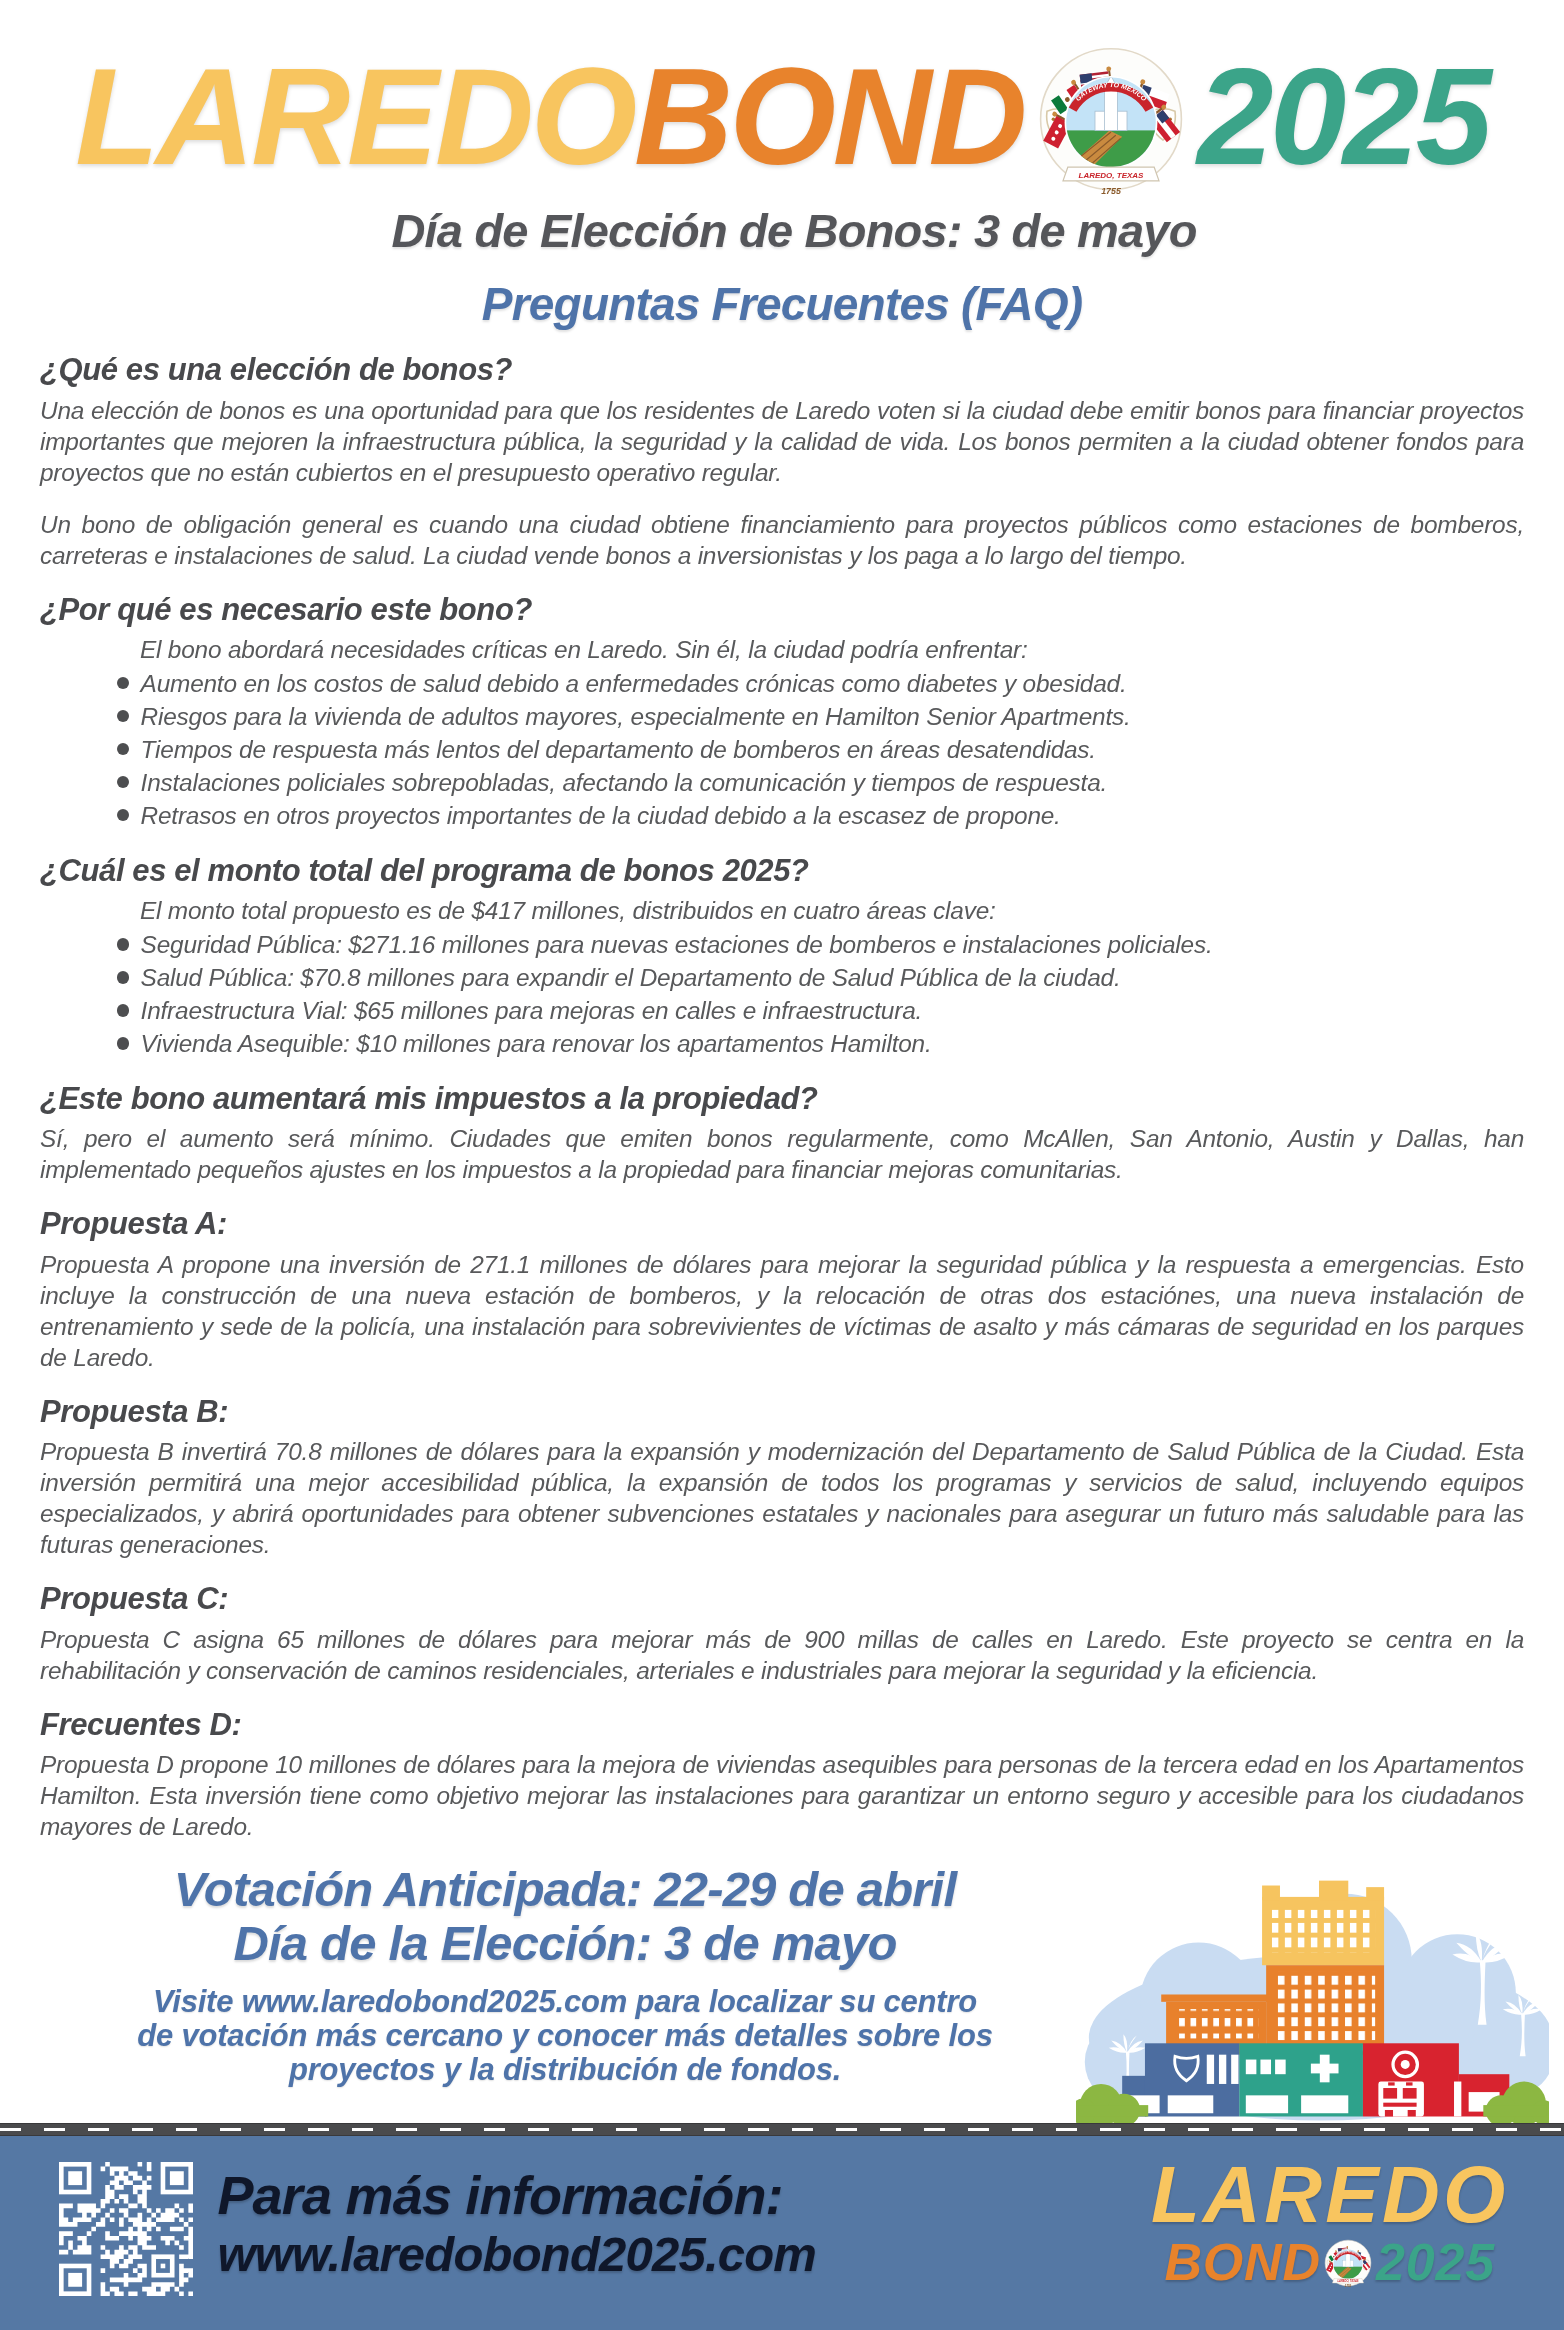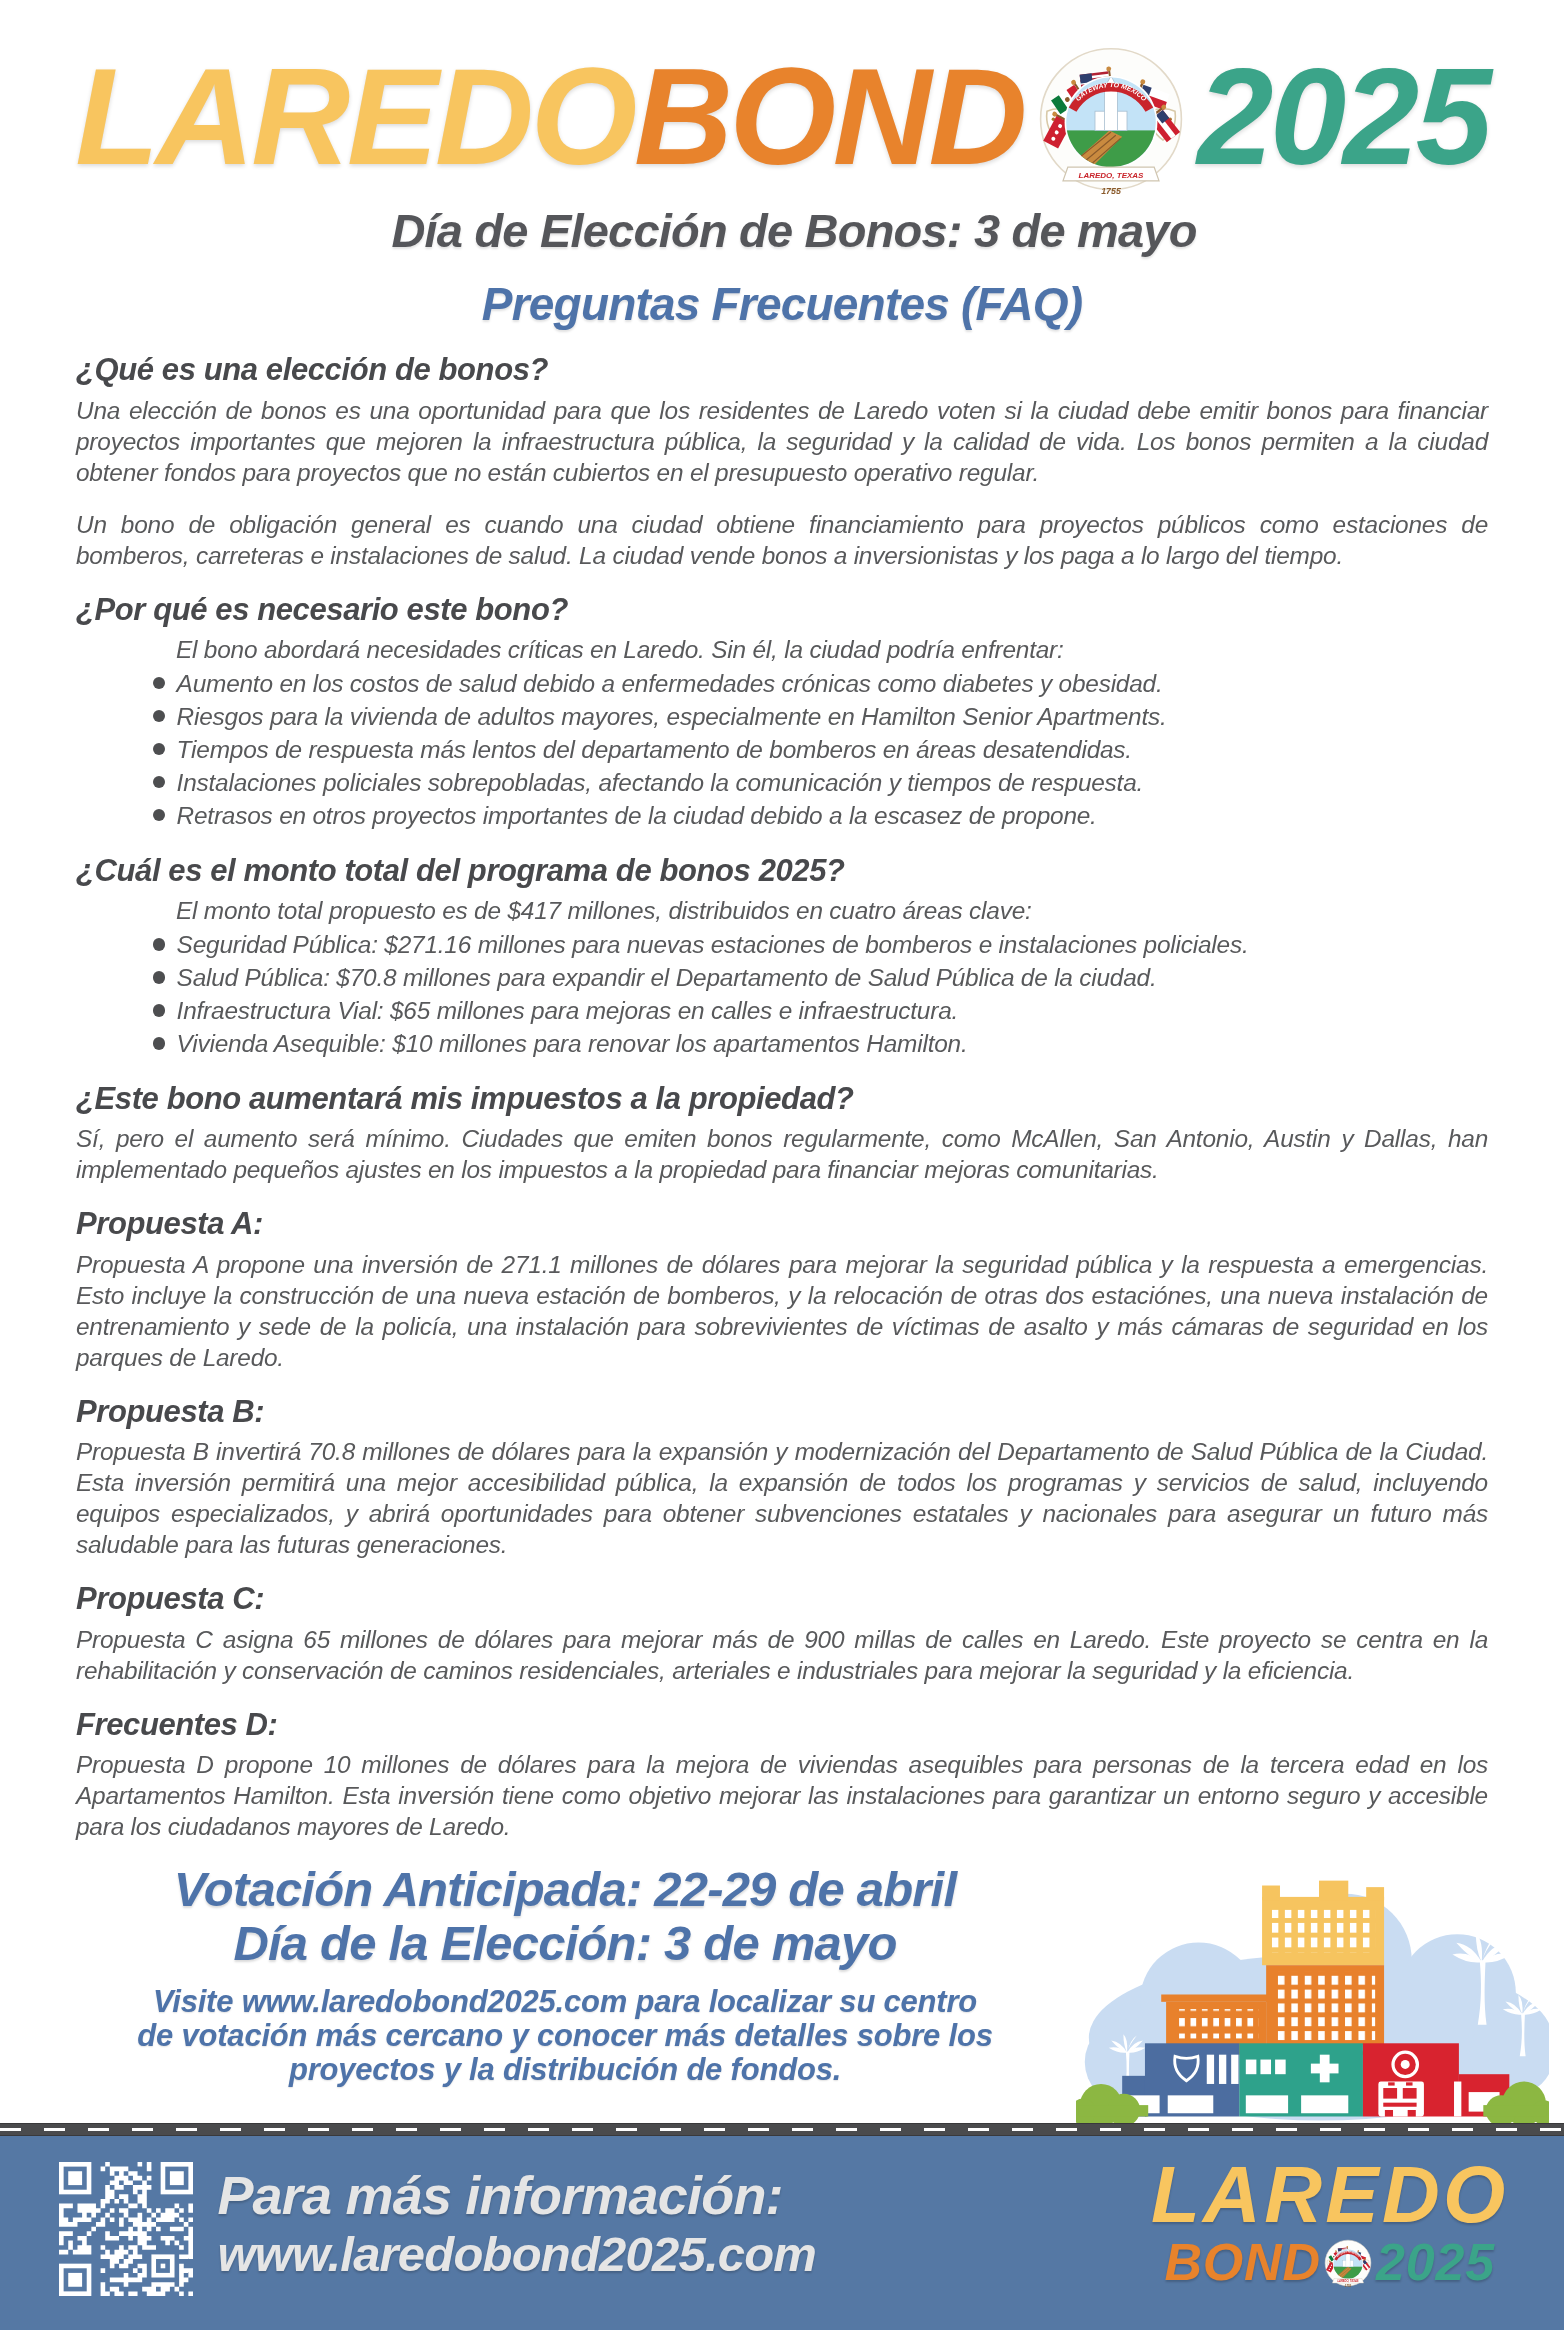--- a/index.html
+++ b/index.html
@@ -26,21 +26,21 @@
   
   .logo-row{display:flex;justify-content:center;align-items:center;padding-top:36px;}
   .logo-text{font-weight:bold;font-size:137px;line-height:1;letter-spacing:-3.3px;text-shadow:0 2.4px 4.1px rgba(0,0,0,0.15);}
   .logo-laredo{color:var(--yellow);}
   .logo-bond{color:var(--orange);}
   .logo-year{color:var(--teal);}
   .logo-seal{width:160px;height:160px;margin:0 6.5px;flex:0 0 auto;}
   .page-title{margin-top:6.5px;text-align:center;font-size:47px;font-weight:bold;color:#55565A;letter-spacing:-0.8px;text-shadow:0 1.6px 2.4px rgba(0,0,0,0.12);margin-left:24px;}
   .page-subtitle{margin-top:19.6px;text-align:center;font-size:46px;font-weight:bold;color:var(--blue);letter-spacing:-0.8px;text-shadow:0 1.6px 2.4px rgba(0,0,0,0.12);}
   
-  .content{padding:0 76px;}
+  .content{padding:0 40px;}
   .faq-section{margin-top:21px;}
   .q-heading{margin:0 0 6.5px 0;font-size:31px;line-height:36px;font-weight:bold;color:var(--heading);letter-spacing:-0.4px;}
   .answer{margin:0;font-size:24.4px;line-height:31px;color:var(--gray);text-align:justify;letter-spacing:-0.2px;}
   .intro{margin:0 0 0 100px;font-size:24.4px;line-height:31px;color:var(--gray);letter-spacing:-0.2px;}
   ul.bullets{list-style:none;margin:1.6px 0 0 77px;padding:0;}
   ul.bullets li{position:relative;padding-left:23.6px;font-size:24.4px;line-height:33px;color:var(--gray);letter-spacing:-0.2px;}
   ul.bullets li::before{content:"";position:absolute;left:0;top:10.6px;width:12.2px;height:12.2px;border-radius:50%;background:#4D4E50;}
   
   .voting{margin:19.6px 0 0 72px;width:986px;text-align:center;color:var(--blue);}
   .vote-line{font-size:49px;line-height:54px;font-weight:bold;letter-spacing:-0.8px;text-shadow:0 1.6px 2.4px rgba(0,0,0,0.15);}
@@ -48,21 +48,21 @@
   
   .city{position:absolute;right:14.7px;bottom:207px;width:473px;height:244px;}
   
   .road{position:absolute;left:0;right:0;bottom:194px;height:13px;background:var(--road);border-top:1.6px solid #39393B;border-bottom:0.8px solid #39393B;}
   .road::after{content:"";position:absolute;left:0;right:0;top:50%;margin-top:-1.6px;height:3.3px;
     background:repeating-linear-gradient(90deg,#ffffff 0 21px,transparent 21px 44px);}
   
   .footer{position:absolute;left:0;right:0;bottom:0;height:194px;background:var(--footer-blue);
     display:flex;align-items:center;padding:0 49px 16.3px 59px;}
   .qr{width:134px;height:134px;flex:0 0 auto;margin-top:8.1px;}
-  .footer-text{margin-left:24.4px;color:#e5e5e5;font-weight:bold;text-shadow:0 1.6px 2.4px rgba(0,0,0,0.2);}
+  .footer-text{margin-left:24.4px;color:#0f172a;font-weight:bold;text-shadow:0 1.6px 2.4px rgba(0,0,0,0.2);}
   .footer-line1{font-size:54px;line-height:60px;letter-spacing:-0.8px;}
   .footer-line2{font-size:49px;line-height:59px;letter-spacing:-0.8px;}
   .footer-logo{margin-left:auto;text-align:center;padding-right:6.5px;}
   .flogo-top{font-size:80px;line-height:73px;font-weight:bold;color:var(--yellow);letter-spacing:3.3px;text-shadow:0 1.6px 2.4px rgba(0,0,0,0.2);}
   .flogo-bottom{display:flex;align-items:center;justify-content:center;margin-top:1.6px;}
   .flogo-bond{font-size:52px;font-weight:bold;color:var(--orange);letter-spacing:0.8px;text-shadow:0 1.6px 2.4px rgba(0,0,0,0.2);}
   .flogo-year{font-size:52px;font-weight:bold;color:var(--teal);letter-spacing:0.8px;text-shadow:0 1.6px 2.4px rgba(0,0,0,0.2);}
   .flogo-seal{width:52px;height:52px;margin:0 1.6px;}
   .defs-svg{position:absolute;width:0;height:0;}
 </style>

